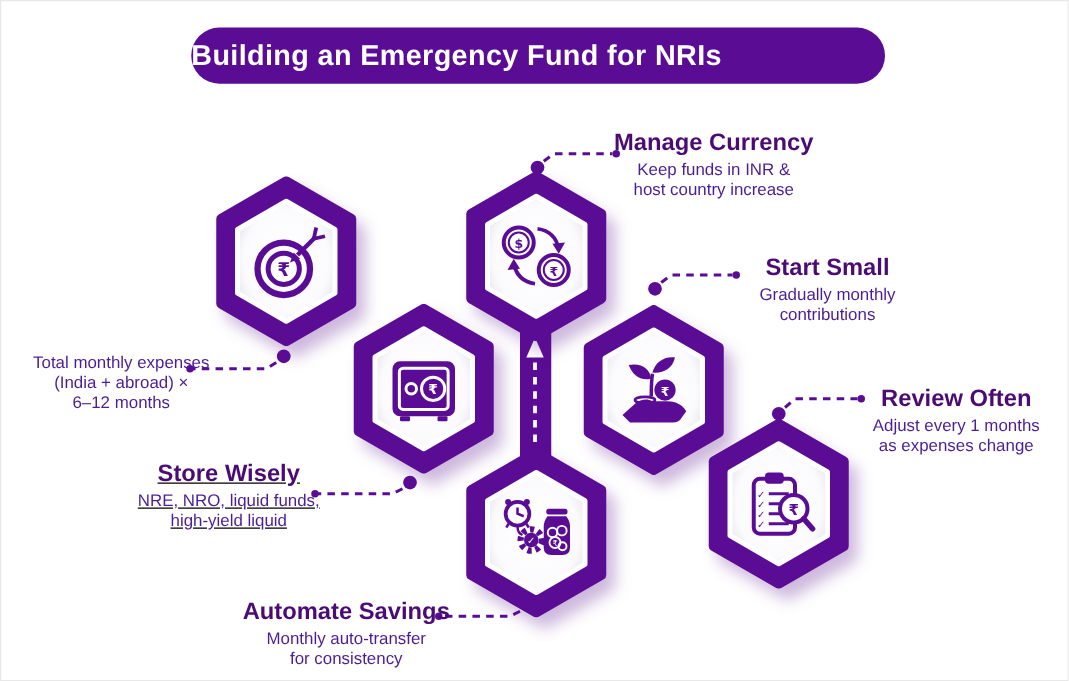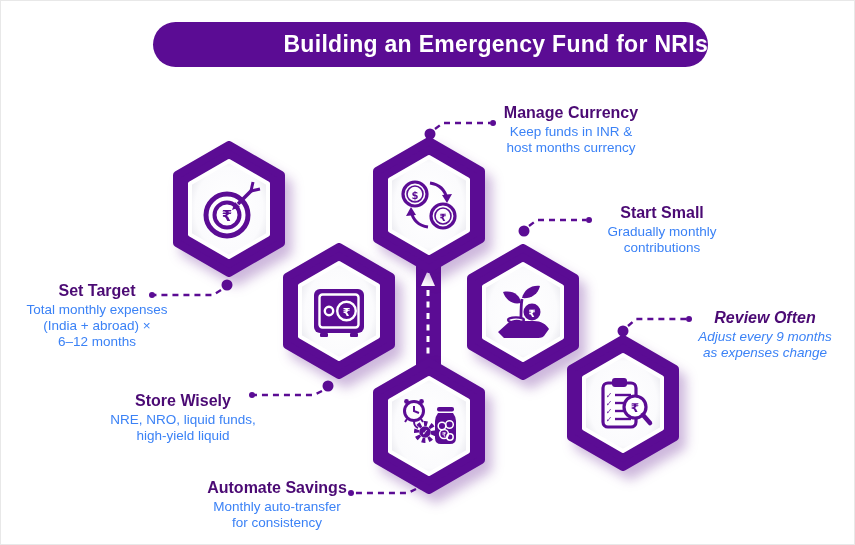--- a/index.html
+++ b/index.html
@@ -5,46 +5,46 @@
   html,body{margin:0;padding:0;background:#ffffff;}
   .canvas{
     position:relative;width:855px;height:545px;background:#ffffff;overflow:hidden;
     font-family:"Liberation Sans","DejaVu Sans",sans-serif;
     box-sizing:border-box;border:1px solid #e8e8e8;
   }
   
   .title-banner{
     position:absolute;left:152px;top:21px;width:555px;height:45px;
     background:#5B0C94;border-radius:23px;
-    display:flex;align-items:center;justify-content:flex-end;
+    display:flex;align-items:center;justify-content:flex-start;
   }
   .title-banner span{
     color:#ffffff;font-size:23px;font-weight:bold;letter-spacing:.3px;white-space:nowrap;
   }
   
   .connector-layer{position:absolute;left:0;top:0;width:855px;height:545px;z-index:1;}
   
   .hex{position:absolute;width:120px;height:136px;z-index:2;}
   .hex svg{filter:drop-shadow(7px 9px 6px rgba(88,18,140,.30));}
   .hex1{left:168px;top:140px;}
   .hex2{left:368px;top:136px;}
   .hex3{left:278px;top:242px;}
   .hex4{left:462px;top:243px;}
   .hex5{left:368px;top:357px;}
   .hex6{left:562px;top:334px;}
   
   .label{position:absolute;width:172px;text-align:center;z-index:3;}
-  .label .h{color:#4B0A74;font-size:16px;font-weight:bold;margin-bottom:2px;white-space:nowrap;}
-  .label .d{color:#3b82f6;font-size:13.5px;line-height:16px;white-space:nowrap;}
+  .label .h{color:#4B0A74;font-size:19px;font-weight:bold;margin-bottom:2px;white-space:nowrap;}
+  .label .d{color:#4c1d95;font-size:13.5px;line-height:16px;white-space:nowrap;}
   .lb1{left:10px;top:281px;}
-  .lb2{left:96px;top:391px;}
+  .lb2{left:96px;top:368px;text-decoration:underline;}
   .lb3{left:190px;top:478px;text-align:center;}
   .lb4{left:484px;top:103px;}
   .lb5{left:575px;top:203px;}
-  .lb6{left:678px;top:308px;font-style:italic;}
+  .lb6{left:678px;top:308px;}
   .hidden-defs{position:absolute;width:0;height:0;overflow:hidden;}
 </style>
 </head>
 <body>
 
 <div class="canvas">
 
   <svg class="hidden-defs" aria-hidden="true">
     <defs>
       <radialGradient id="hexgrad" cx="50%" cy="50%" r="62%">
@@ -199,49 +199,48 @@
         <text x="17" y="50" font-size="8" fill="#5B0C94" text-anchor="middle" font-family="DejaVu Sans, sans-serif">✓</text>
         <line x1="23" y1="47" x2="39" y2="47" stroke="#5B0C94" stroke-width="2.4"></line>
         <circle cx="43" cy="35" r="11" fill="#ffffff" stroke="#5B0C94" stroke-width="3.2"></circle>
         <text x="43" y="40" font-size="12" font-weight="bold" fill="#5B0C94" text-anchor="middle" font-family="DejaVu Sans, sans-serif">₹</text>
         <line x1="51" y1="43" x2="58" y2="51" stroke="#5B0C94" stroke-width="4.5" stroke-linecap="round"></line>
       </g>
     </svg>
   </div>
 
   <div class="label lb1">
-    <div class="h">Set Target</div>
     <div class="d">Total monthly expenses</div>
     <div class="d">(India + abroad) ×</div>
     <div class="d">6–12 months</div>
   </div>
 
   <div class="label lb2">
     <div class="h">Store Wisely</div>
     <div class="d">NRE, NRO, liquid funds,</div>
     <div class="d">high-yield liquid</div>
   </div>
 
   <div class="label lb3">
     <div class="h">Automate Savings</div>
     <div class="d">Monthly auto-transfer</div>
     <div class="d">for consistency</div>
   </div>
 
   <div class="label lb4">
     <div class="h">Manage Currency</div>
     <div class="d">Keep funds in INR &amp;</div>
-    <div class="d">host months currency</div>
+    <div class="d">host country increase</div>
   </div>
 
   <div class="label lb5">
     <div class="h">Start Small</div>
     <div class="d">Gradually monthly</div>
     <div class="d">contributions</div>
   </div>
 
   <div class="label lb6">
     <div class="h">Review Often</div>
-    <div class="d">Adjust every 9 months</div>
+    <div class="d">Adjust every 1 months</div>
     <div class="d">as expenses change</div>
   </div>
 
 </div>
 
 </body></html>

